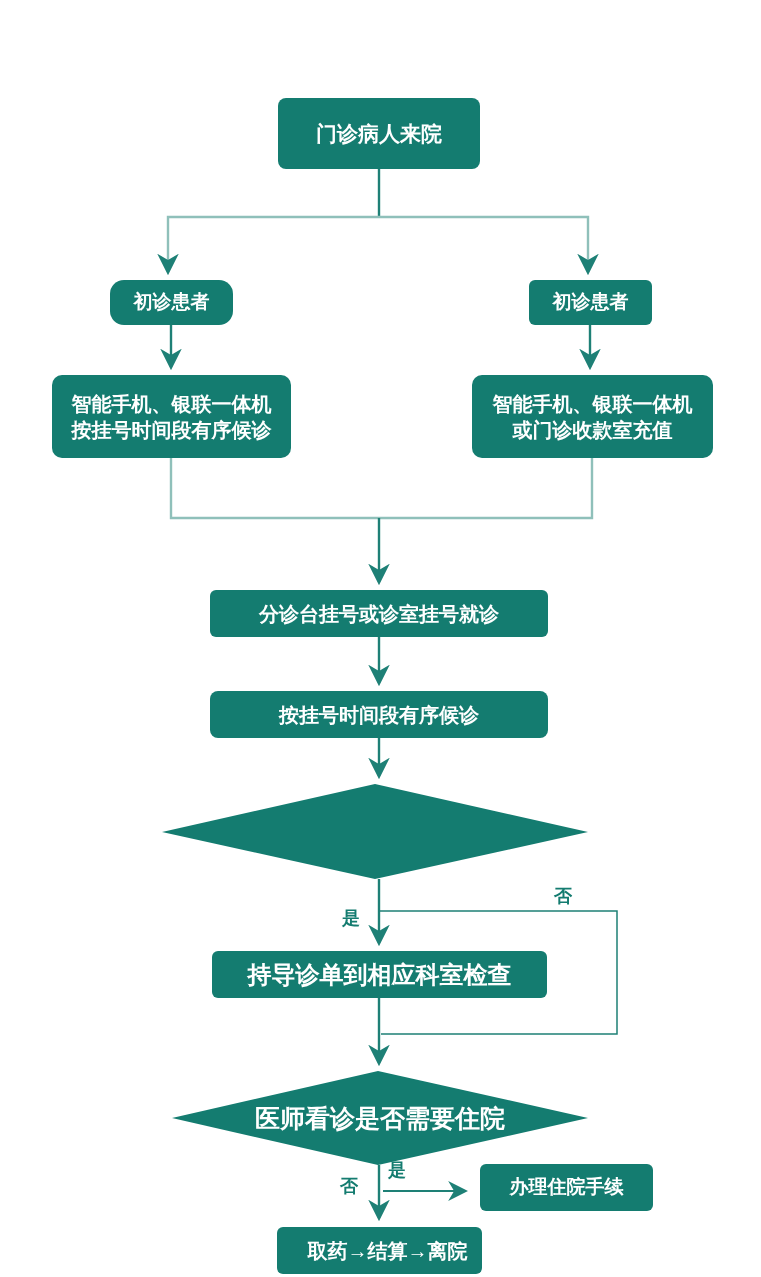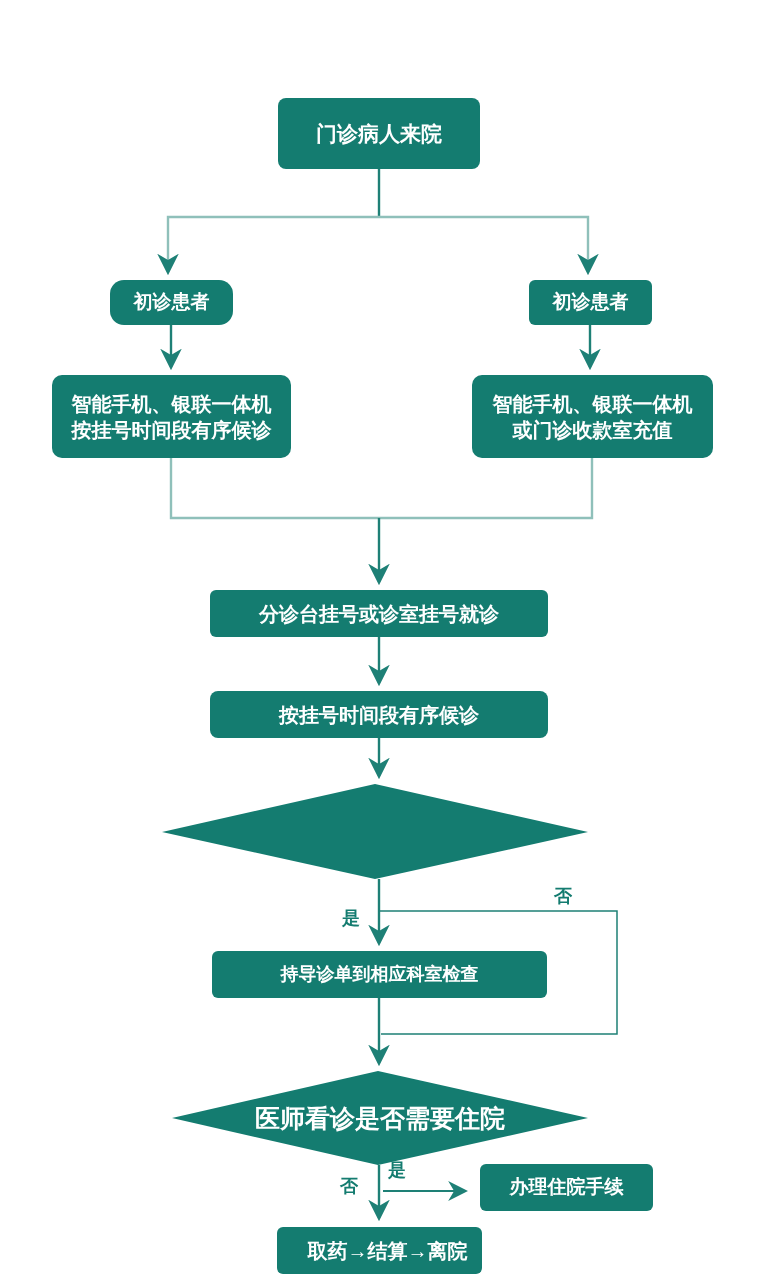--- a/index.html
+++ b/index.html
@@ -106,21 +106,21 @@
 
   <div class="node" style="left:210px;top:542px;width:338px;height:47px;font-size:20px;border-radius:6px;">
     <span>分诊台挂号或诊室挂号就诊</span>
   </div>
 
   <div class="node" style="left:210px;top:643px;width:338px;height:47px;font-size:20px;border-radius:8px;">
     <span>按挂号时间段有序候诊</span>
   </div>
 
 
-  <div class="node" style="left:212px;top:903px;width:335px;height:47px;font-size:18px;border-radius:6px;">
+  <div class="node" style="left:212px;top:903px;width:335px;height:47px;font-size:24px;border-radius:6px;">
     <span>持导诊单到相应科室检查</span>
   </div>
 
   <div class="diamond-label" style="left:190px;top:1049px;width:380px;height:42px;font-size:25px;">医师看诊是否需要住院</div>
 
   <div class="node" style="left:480px;top:1116px;width:173px;height:47px;font-size:19px;border-radius:6px;">
     <span>办理住院手续</span>
   </div>
 
   <div class="node" style="left:277px;top:1179px;width:205px;height:47px;font-size:20px;border-radius:6px;padding-left:16px;">

